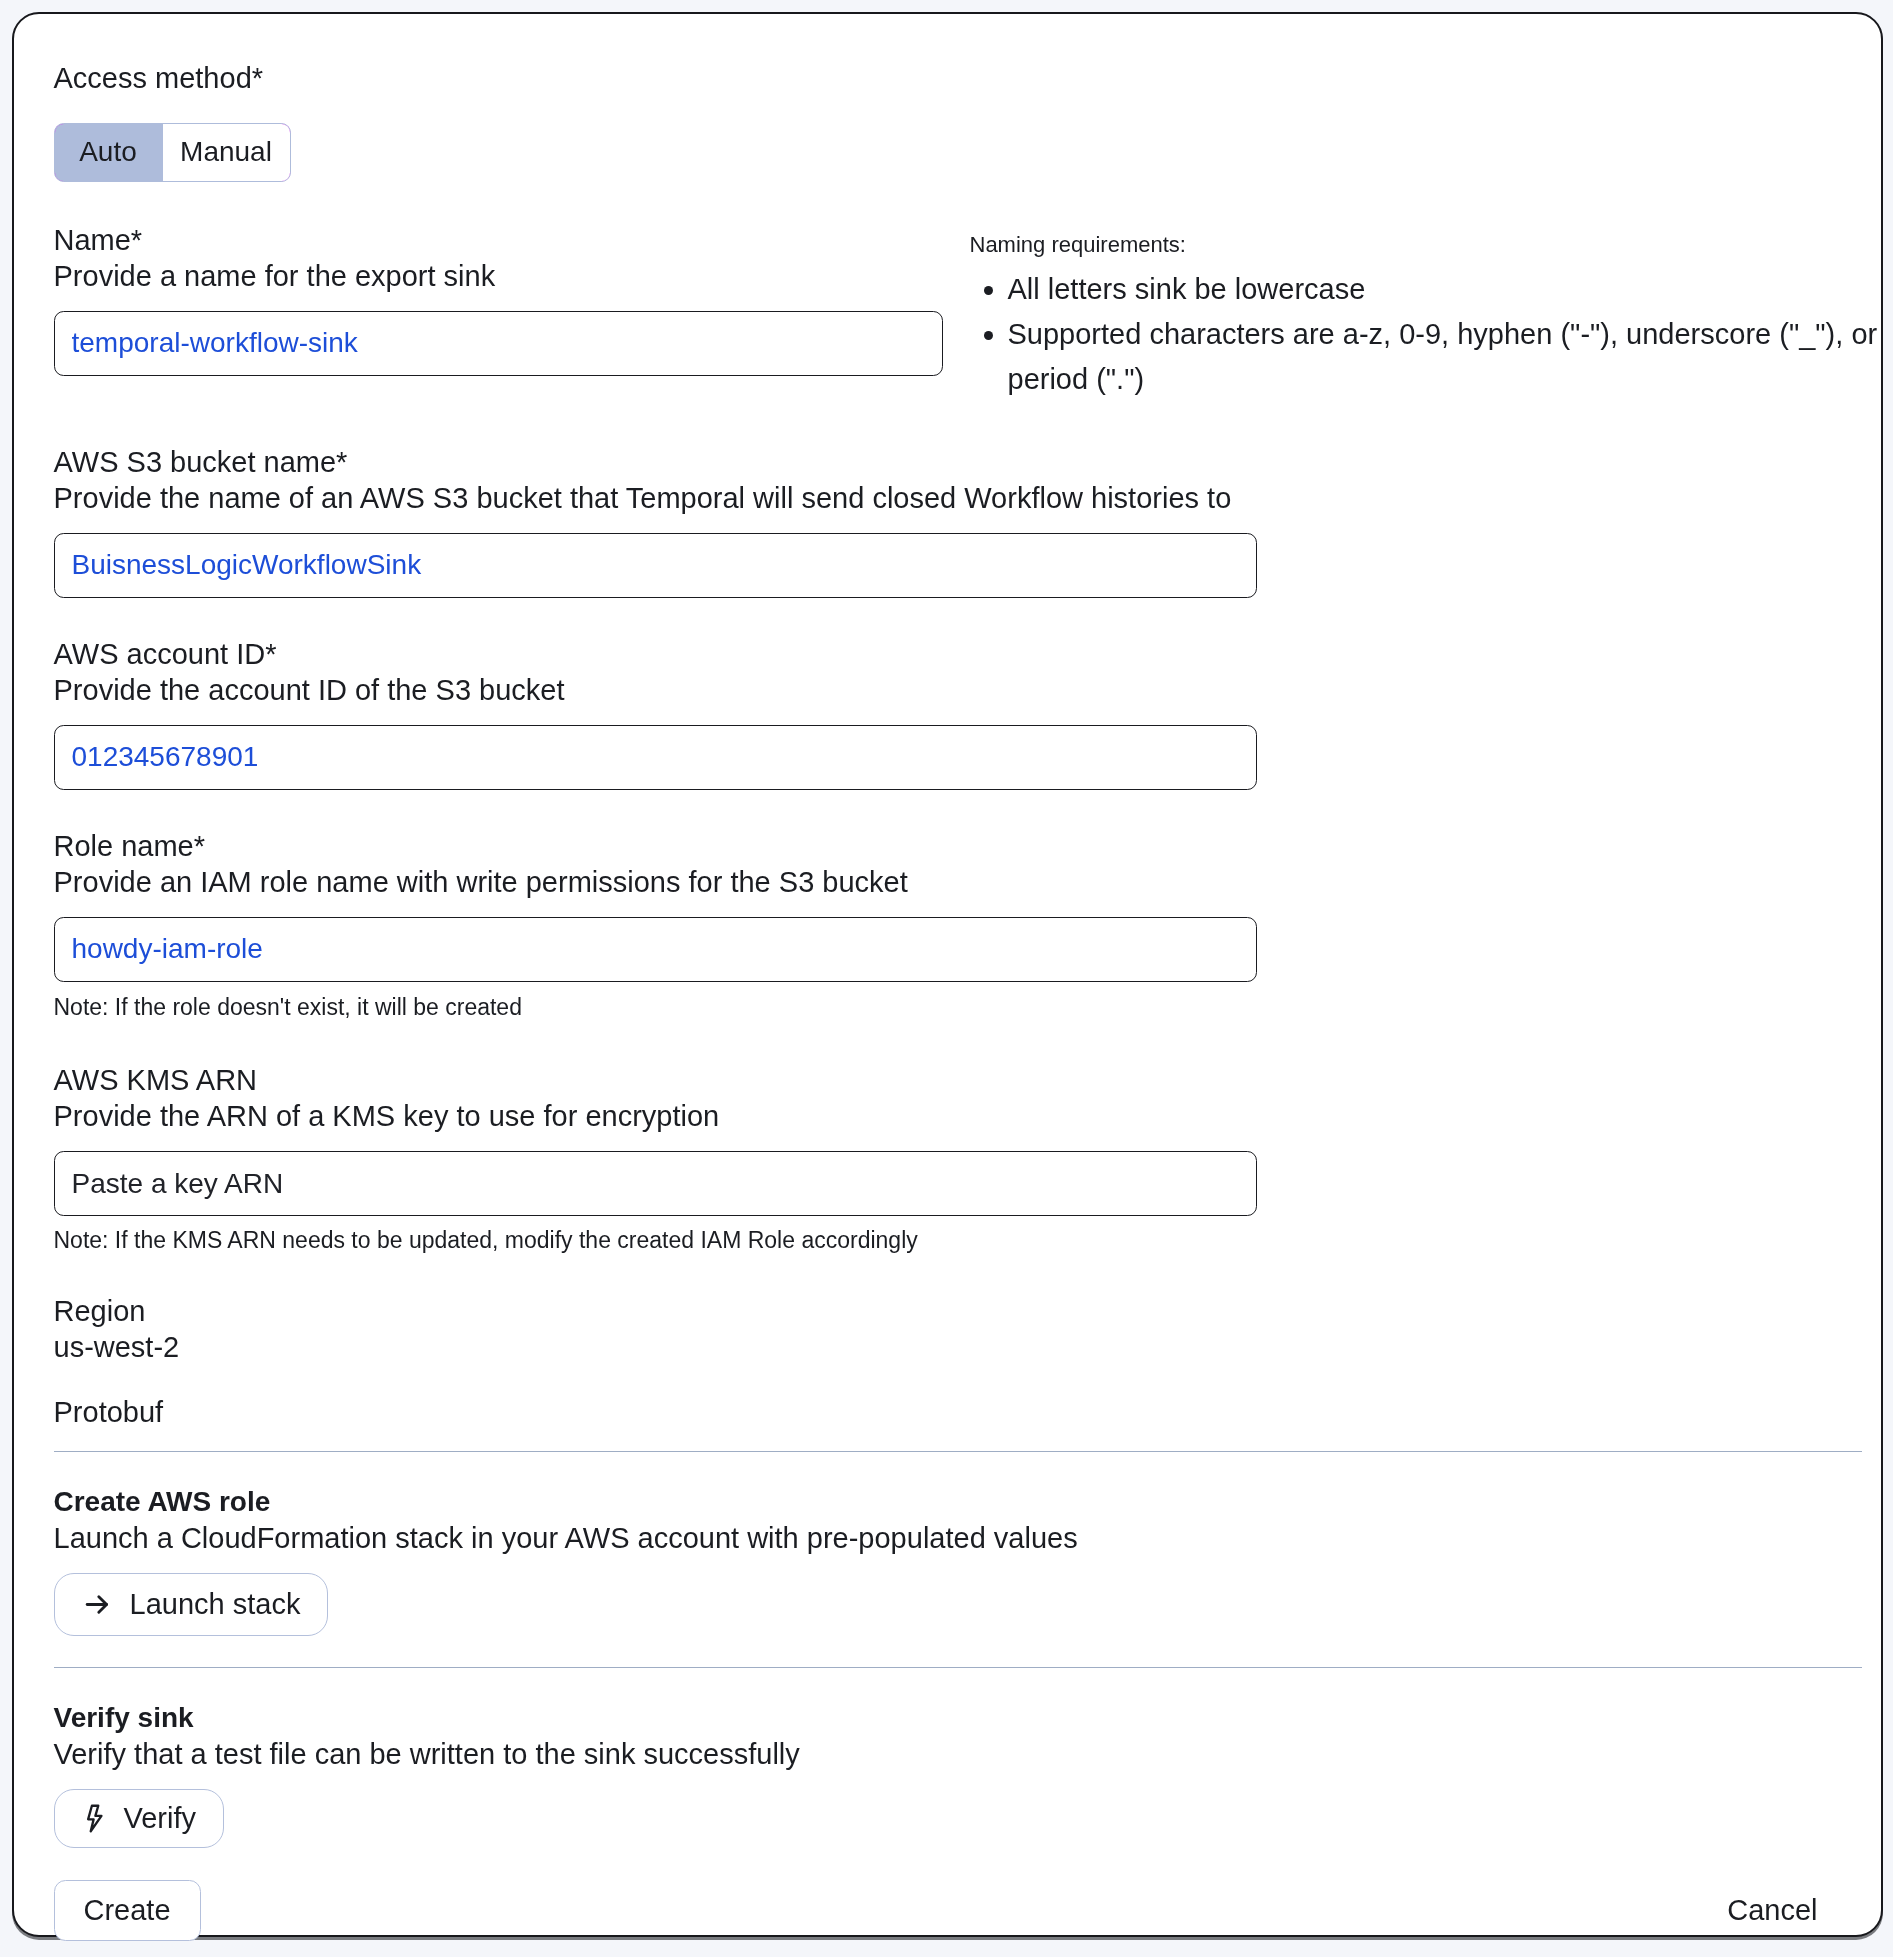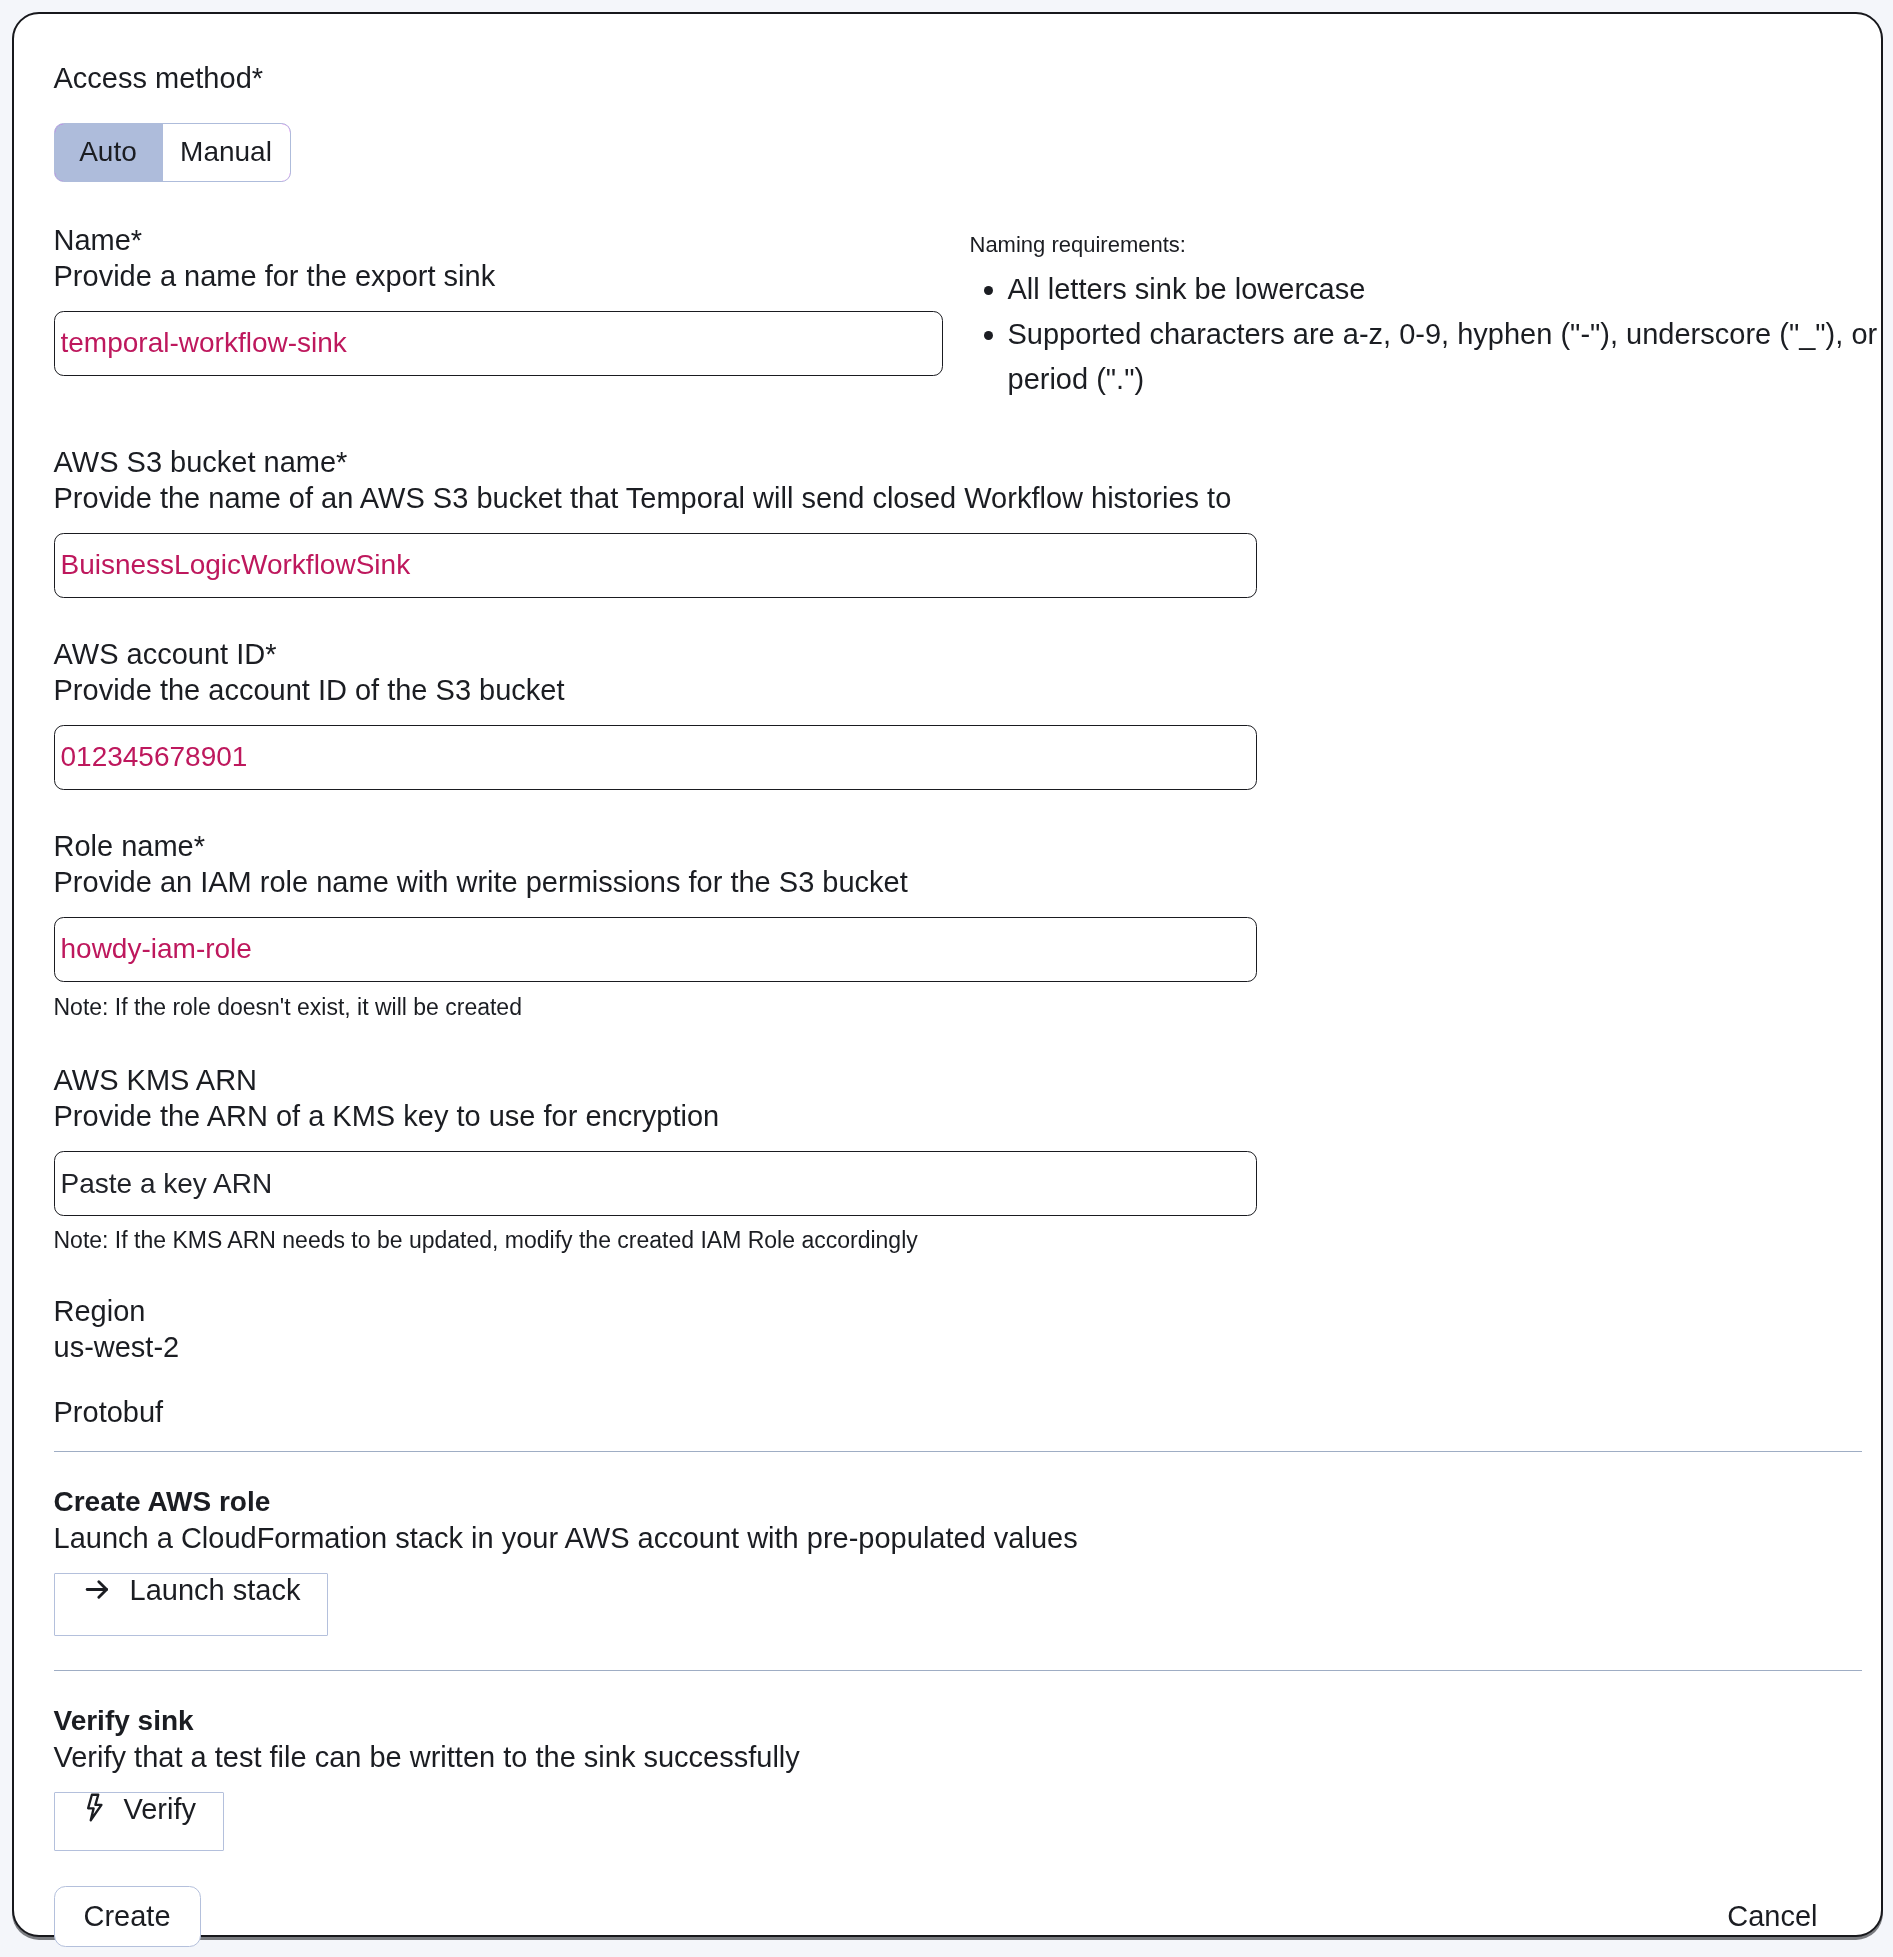--- a/index.html
+++ b/index.html
@@ -47,22 +47,22 @@
 
   .field-group { margin-top: 38px; }
   .text-input {
     display: block;
     margin-top: 17px;
     height: 65px;
     border: 1.9px solid #1a1b20;
     border-radius: 9.6px;
     font-family: "Liberation Sans", sans-serif;
     font-size: 28px;
-    color: #be185d;
-    padding: 0 6px;
+    color: #1d4ed8;
+    padding: 0 17px;
     background: #ffffff;
     outline: none;
   }
   .text-input::placeholder { color: #212329; opacity: 1; }
   .w-name  { width: 889px; }
   .w-full  { width: 1203px; }
 
   .name-row { display: flex; margin-top: 40px; }
   .name-col { width: 889px; flex: none; }
   .req-col  { margin-left: 27px; width: 908px; flex: none; }
@@ -75,27 +75,28 @@
 
   .divider {
     margin-top: 21px;
     border: none;
     border-top: 1.9px solid #9fadc4;
     width: 1808px;
   }
 
   .outline-btn {
     display: inline-flex;
+    align-items: center;
     gap: 17px;
     margin-top: 17px;
     height: 63px;
     padding: 0 27px;
     background: #ffffff;
     border: 1.9px solid #b4c0dc;
-    border-radius: 1px;
+    border-radius: 20px;
     font-family: "Liberation Sans", sans-serif;
     font-size: 29px;
     color: #1b1d22;
     cursor: pointer;
   }
   .outline-btn svg { display: block; }
 
   .footer-row {
     margin-top: 32px;
     display: flex;

